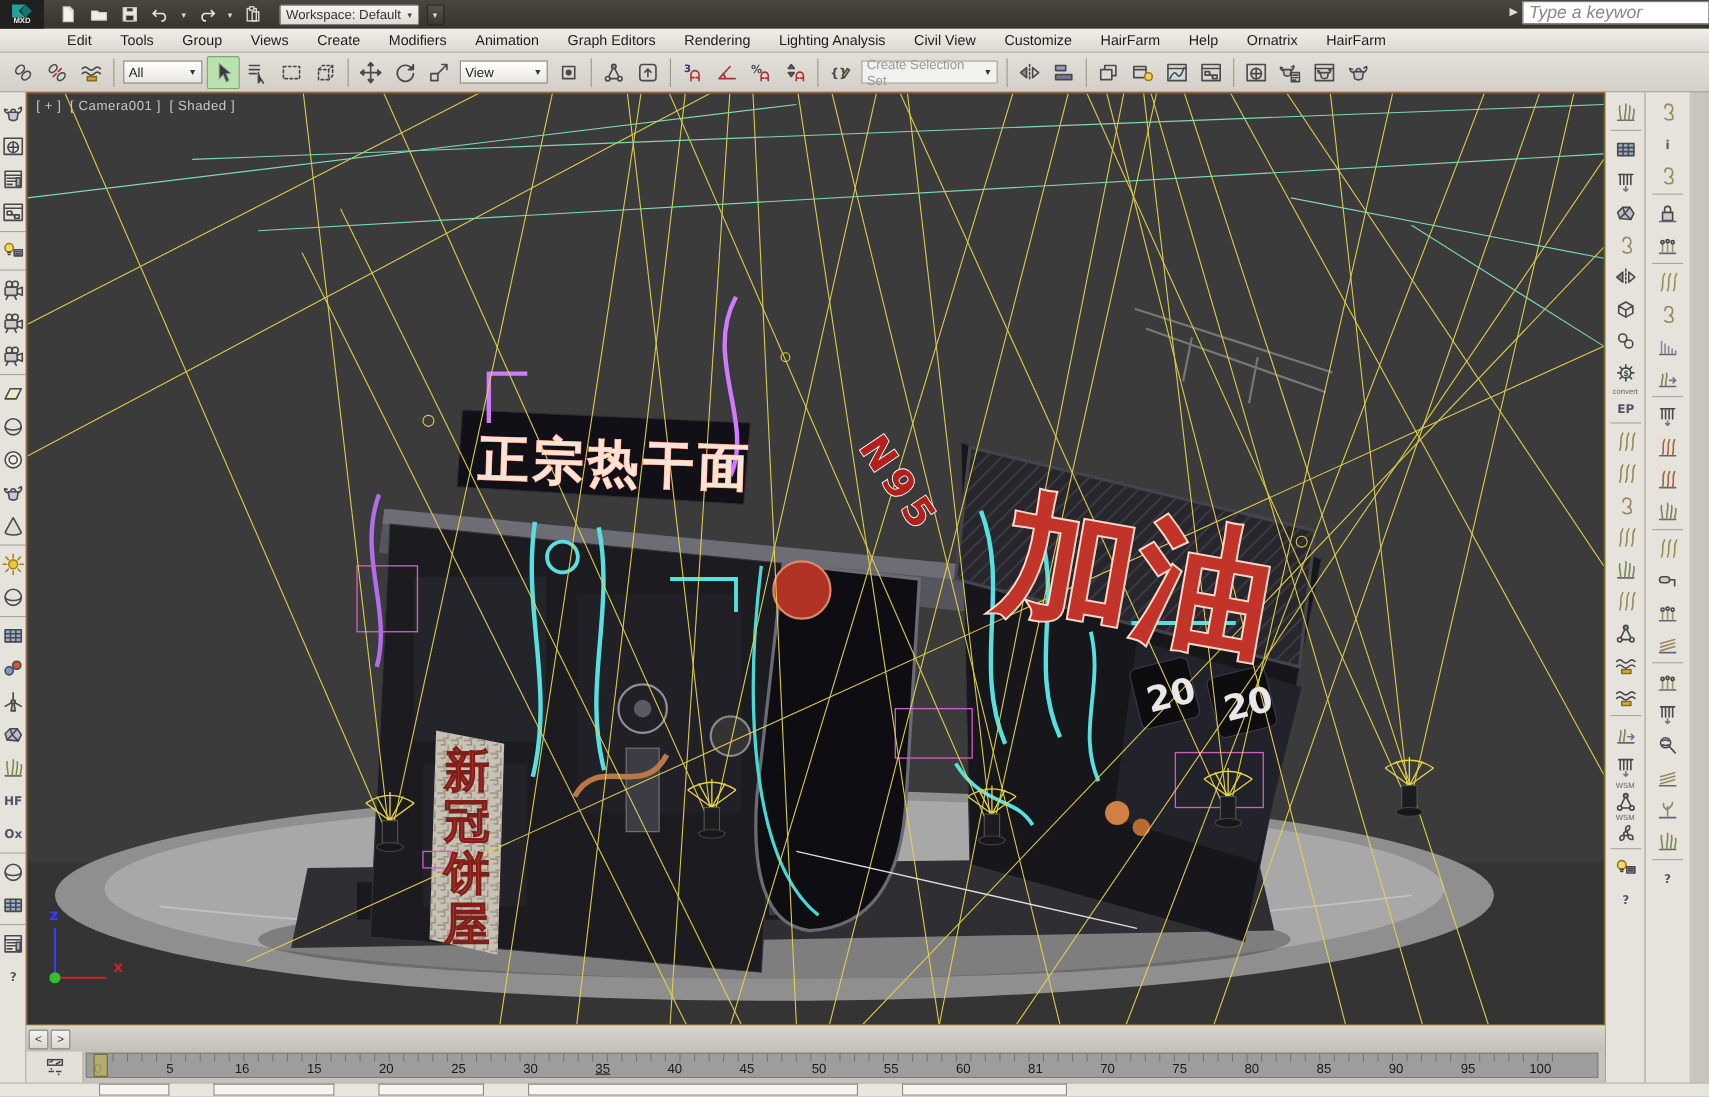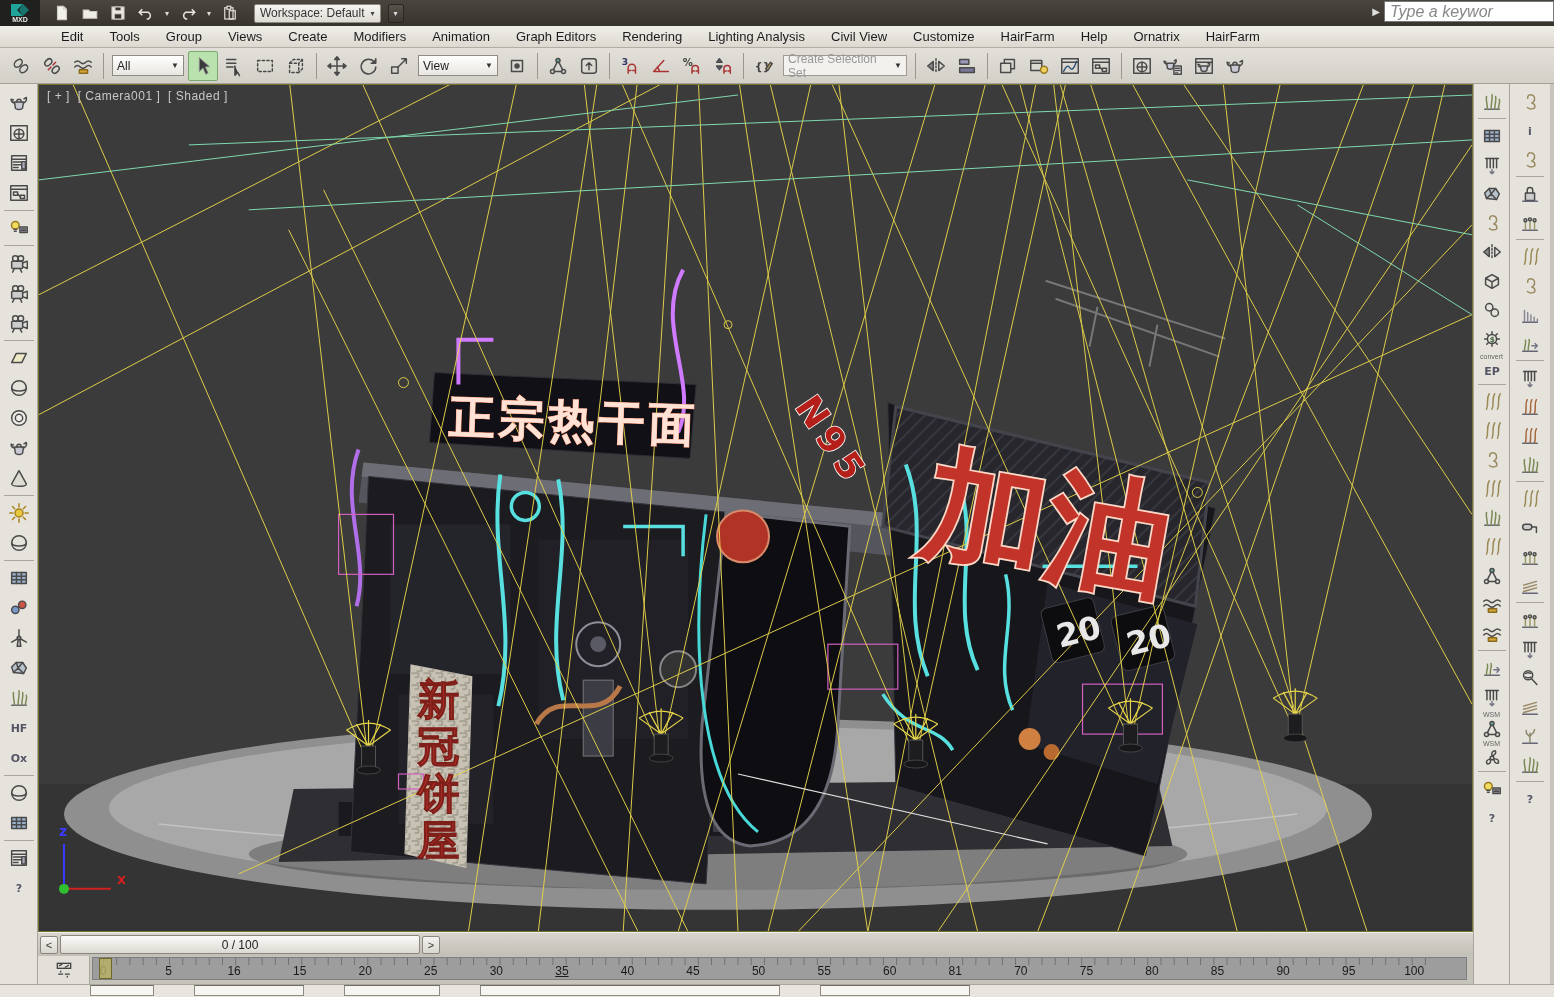--- a/index.html
+++ b/index.html
@@ -30,21 +30,21 @@
   .main-toolbar { height:36px; background:linear-gradient(#e3e0da,#d3d0c8); border-bottom:1px solid #a6a29a; display:flex; align-items:center; padding-left:6px; gap:1px; }
   .tb-btn { width:30px; height:30px; border:1px solid transparent; border-radius:2px; display:flex; align-items:center; justify-content:center; background:transparent; }
   .tb-btn.active { background:#b9e2ae; border-color:#7aa86f; }
   .tb-sep { width:1px; height:26px; background:#9b978f; margin:0 4px; }
   .tb-select { height:21px; background:linear-gradient(#ffffff,#e8e6e0); border:1px solid #8f8b82; display:flex; align-items:center; justify-content:space-between; padding:0 4px; font-size:12px; color:#222; margin:0 3px; }
   .tb-select .arrow { font-size:8px; color:#333; margin-left:6px; }
   .tb-input { height:21px; background:#f2f1ee; border:1px solid #9f9b92; display:flex; align-items:center; justify-content:space-between; padding:0 4px; font-size:12px; color:#999; margin:0 3px; }
 
   
   .main { display:flex; height:900px; }
-  .side-strip { width:38px; background:#e6e3dc; border-right:1px solid #a9a59d; display:flex; flex-direction:column; align-items:center; padding-top:4px; }
+  .side-strip { width:24px; background:#e6e3dc; border-right:1px solid #a9a59d; display:flex; flex-direction:column; align-items:center; padding-top:4px; }
   .side-strip .sb-btn { width:34px; height:30px; display:flex; align-items:center; justify-content:center; }
   .side-strip .sb-div { width:30px; height:1px; background:#aaa69e; margin:2px 0; }
   .center-col { width:1435px; display:flex; flex-direction:column; }
 
   
   .viewport { position:relative; width:1435px; height:848px; background:#b91c1c; border:1px solid #72712f; overflow:hidden; }
   .vp-label { position:absolute; top:4px; left:8px; font-size:12px; color:#c8c8c8; z-index:40; letter-spacing:.5px;}
   .vp-label span { margin-right:4px; }
   .scene-svg { position:absolute; inset:0; }
 
@@ -828,21 +828,20 @@
           <circle cx="25" cy="805" r="5" fill="#30c030"></circle>
           <text x="20" y="752" font-size="14" font-weight="bold" fill="#3a3aff">z</text>
           <text x="78" y="800" font-size="14" font-weight="bold" fill="#d02020">x</text>
         </g>
       </svg>
 
     </div>
 
     <div class="slider-row">
       <div class="ts-arrow">&lt;</div>
-      <div class="ts-slider">0 / 100</div>
       <div class="ts-arrow">&gt;</div>
     </div>
     <div class="trackbar">
       <div class="tb-mini">
         <svg width="22" height="20" viewBox="0 0 24 24">
             <g fill="none" stroke="#444" stroke-width="1.6">
               <rect x="4" y="4" width="16" height="6"></rect>
               <path d="M6 7 l4 -2 M13 9 l5 -3"></path>
               <path d="M5 17 h6 M13 17 h6 M8 13 v2 M16 19 v2"></path>
             </g>

